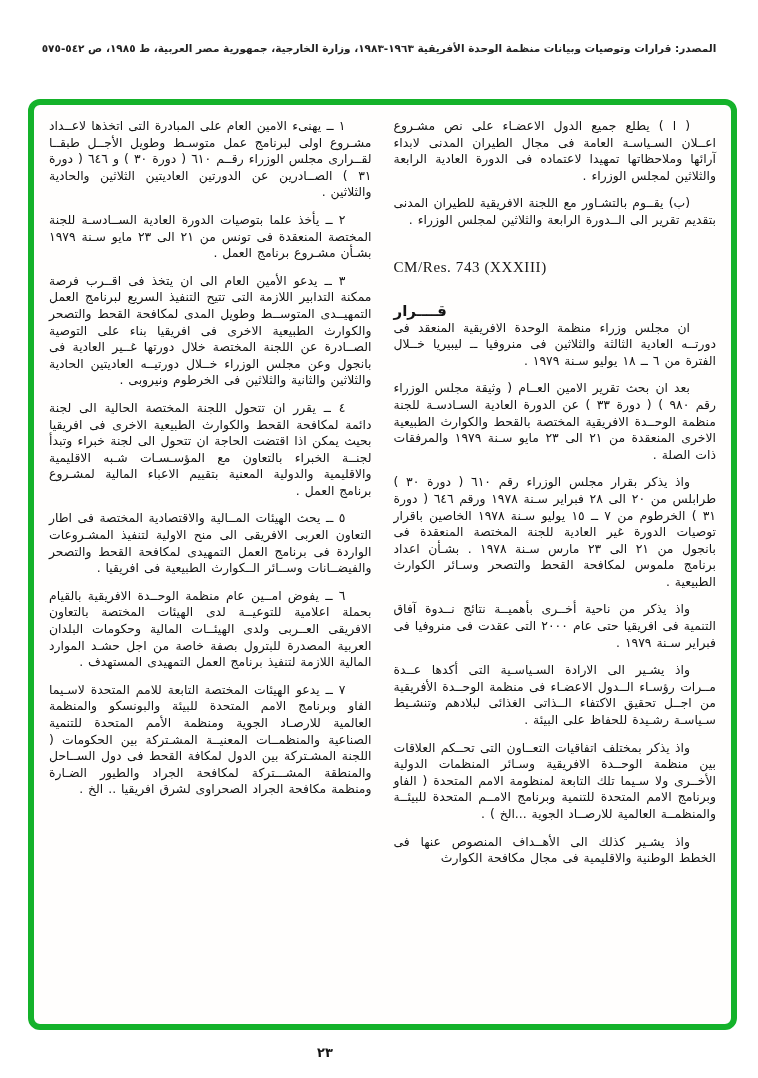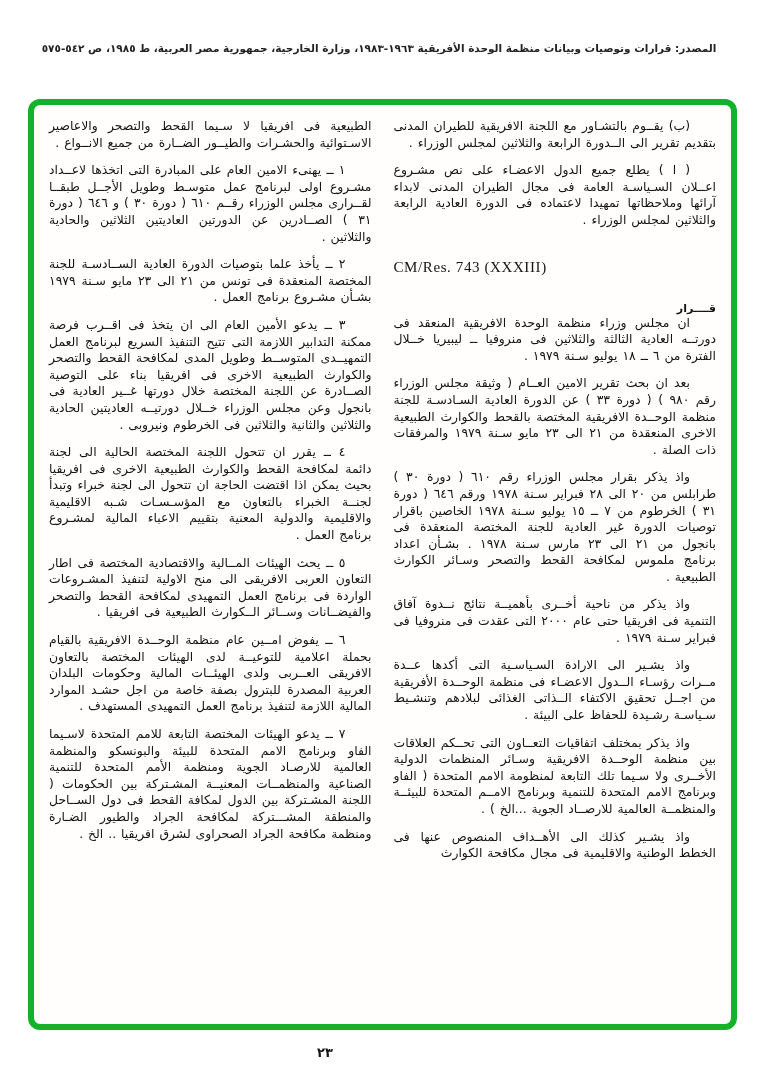--- a/index.html
+++ b/index.html
@@ -79,23 +79,23 @@
   .resolution-id {
     direction: ltr;
     text-align: left;
     font-family: "Liberation Serif", "DejaVu Serif", serif;
     font-size: 15px;
     letter-spacing: 0.6px;
     margin: 30px 0 0 0;
     font-weight: 500;
   }
   .res-title {
-    text-align: right;
+    text-align: left;
     font-weight: bold;
-    font-size: 11px;
+    font-size: 15px;
     letter-spacing: 1px;
     margin: 26px 0 0 0;
   }
   .res-subtitle {
     text-align: center;
     font-weight: bold;
     font-size: 13.5px;
     margin: 24px 0 22px 0;
   }
 
@@ -114,38 +114,37 @@
 <body style="color: rgb(20, 20, 20); background: rgb(255, 255, 255);">
 
 <div class="page-header">
   <div class="header-source">المصدر: قرارات وتوصيات وبيانات منظمة الوحدة الأفريقية ١٩٦٣-١٩٨٣، وزارة الخارجية، جمهورية مصر العربية، ط ١٩٨٥، ص ٥٤٢-٥٧٥</div>
 </div>
 
 <div class="document-frame" style="border-color: rgb(20, 178, 42);">
   <div class="columns">
 
     <div class="column">
+      <p class="para">( ا ) يطلع جميع الدول الاعضـاء على نص مشـروع اعــلان السـياسـة العامة فى مجال الطيران المدنى لابداء آرائها وملاحظاتها تمهيدا لاعتماده فى الدورة العادية الرابعة والثلاثين لمجلس الوزراء .</p>
       <p class="para">(ب) يقــوم بالتشـاور مع اللجنة الافريقية للطيران المدنى بتقديم تقرير الى الــدورة الرابعة والثلاثين لمجلس الوزراء .</p>
-      <p class="para">( ا ) يطلع جميع الدول الاعضـاء على نص مشـروع اعــلان السـياسـة العامة فى مجال الطيران المدنى لابداء آرائها وملاحظاتها تمهيدا لاعتماده فى الدورة العادية الرابعة والثلاثين لمجلس الوزراء .</p>
 
       <div class="resolution-id">CM/Res. 743 (XXXIII)</div>
 
       <div class="res-title">قــــرار</div>
 
       <p class="para">ان مجلس وزراء منظمة الوحدة الافريقية المنعقد فى دورتــه العادية الثالثة والثلاثين فى منروفيا ــ ليبيريا خــلال الفترة من ٦ ــ ١٨ يوليو سـنة ١٩٧٩ .</p>
       <p class="para">بعد ان بحث تقرير الامين العــام ( وثيقة مجلس الوزراء رقم ٩٨٠ ) ( دورة ٣٣ ) عن الدورة العادية السـادسـة للجنة منظمة الوحــدة الافريقية المختصة بالقحط والكوارث الطبيعية الاخرى المنعقدة من ٢١ الى ٢٣ مايو سـنة ١٩٧٩ والمرفقات ذات الصلة .</p>
       <p class="para">واذ يذكر بقرار مجلس الوزراء رقم ٦١٠ ( دورة ٣٠ ) طرابلس من ٢٠ الى ٢٨ فبراير سـنة ١٩٧٨ ورقم ٦٤٦ ( دورة ٣١ ) الخرطوم من ٧ ــ ١٥ يوليو سـنة ١٩٧٨ الخاصين باقرار توصيات الدورة غير العادية للجنة المختصة المنعقدة فى بانجول من ٢١ الى ٢٣ مارس سـنة ١٩٧٨ . بشـأن اعداد برنامج ملموس لمكافحة القحط والتصحر وسـائر الكوارث الطبيعية .</p>
       <p class="para">واذ يذكر من ناحية أخــرى بأهميــة نتائج نــدوة آفاق التنمية فى افريقيا حتى عام ٢٠٠٠ التى عقدت فى منروفيا فى فبراير سـنة ١٩٧٩ .</p>
       <p class="para">واذ يشـير الى الارادة السـياسـية التى أكدها عــدة مــرات رؤسـاء الــدول الاعضـاء فى منظمة الوحــدة الأفريقية من اجــل تحقيق الاكتفاء الــذاتى الغذائى لبلادهم وتنشـيط سـياسـة رشـيدة للحفاظ على البيئة .</p>
       <p class="para">واذ يذكر بمختلف اتفاقيات التعــاون التى تحــكم العلاقات بين منظمة الوحــدة الافريقية وسـائر المنظمات الدولية الأخــرى ولا سـيما تلك التابعة لمنظومة الامم المتحدة ( الفاو وبرنامج الامم المتحدة للتنمية وبرنامج الامــم المتحدة للبيئــة والمنظمــة العالمية للارصــاد الجوية ...الخ ) .</p>
       <p class="para">واذ يشـير كذلك الى الأهــداف المنصوص عنها فى الخطط الوطنية والاقليمية فى مجال مكافحة الكوارث</p>
     </div>
 
     <div class="column">
-      <p class="para flush">الطبيعية فى افريقيا لا سـيما القحط والتصحر والاعاصير الاسـتوائية والحشـرات والطيــور الضــارة من جميع الانــواع .</p>
       <p class="para">١ ــ يهنىء الامين العام على المبادرة التى اتخذها لاعــداد مشـروع اولى لبرنامج عمل متوسـط وطويل الأجــل طبقــا لقــرارى مجلس الوزراء رقــم ٦١٠ ( دورة ٣٠ ) و ٦٤٦ ( دورة ٣١ ) الصــادرين عن الدورتين العاديتين الثلاثين والحادية والثلاثين .</p>
       <p class="para">٢ ــ يأخذ علما بتوصيات الدورة العادية الســادسـة للجنة المختصة المنعقدة فى تونس من ٢١ الى ٢٣ مايو سـنة ١٩٧٩ بشـأن مشـروع برنامج العمل .</p>
       <p class="para">٣ ــ يدعو الأمين العام الى ان يتخذ فى اقــرب فرصة ممكنة التدابير اللازمة التى تتيح التنفيذ السريع لبرنامج العمل التمهيــدى المتوســط وطويل المدى لمكافحة القحط والتصحر والكوارث الطبيعية الاخرى فى افريقيا بناء على التوصية الصــادرة عن اللجنة المختصة خلال دورتها غــير العادية فى بانجول وعن مجلس الوزراء خــلال دورتيــه العاديتين الحادية والثلاثين والثانية والثلاثين فى الخرطوم ونيروبى .</p>
       <p class="para">٤ ــ يقرر ان تتحول اللجنة المختصة الحالية الى لجنة دائمة لمكافحة القحط والكوارث الطبيعية الاخرى فى افريقيا بحيث يمكن اذا اقتضت الحاجة ان تتحول الى لجنة خبراء وتبدأ لجنــة الخبراء بالتعاون مع المؤسـسـات شـبه الاقليمية والاقليمية والدولية المعنية بتقييم الاعباء المالية لمشـروع برنامج العمل .</p>
       <p class="para">٥ ــ يحث الهيئات المــالية والاقتصادية المختصة فى اطار التعاون العربى الافريقى الى منح الاولية لتنفيذ المشـروعات الواردة فى برنامج العمل التمهيدى لمكافحة القحط والتصحر والفيضــانات وســائر الــكوارث الطبيعية فى افريقيا .</p>
       <p class="para">٦ ــ يفوض امــين عام منظمة الوحــدة الافريقية بالقيام بحملة اعلامية للتوعيــة لدى الهيئات المختصة بالتعاون الافريقى العــربى ولدى الهيئــات المالية وحكومات البلدان العربية المصدرة للبترول بصفة خاصة من اجل حشـد الموارد المالية اللازمة لتنفيذ برنامج العمل التمهيدى المستهدف .</p>
       <p class="para">٧ ــ يدعو الهيئات المختصة التابعة للامم المتحدة لاسـيما الفاو وبرنامج الامم المتحدة للبيئة والبونسكو والمنظمة العالمية للارصـاد الجوية ومنظمة الأمم المتحدة للتنمية الصناعية والمنظمــات المعنيــة المشـتركة بين الحكومات ( اللجنة المشـتركة بين الدول لمكافة القحط فى دول الســاحل والمنطقة المشـــتركة لمكافحة الجراد والطيور الضـارة ومنظمة مكافحة الجراد الصحراوى لشرق افريقيا .. الخ .</p>
     </div>
 
   </div>

